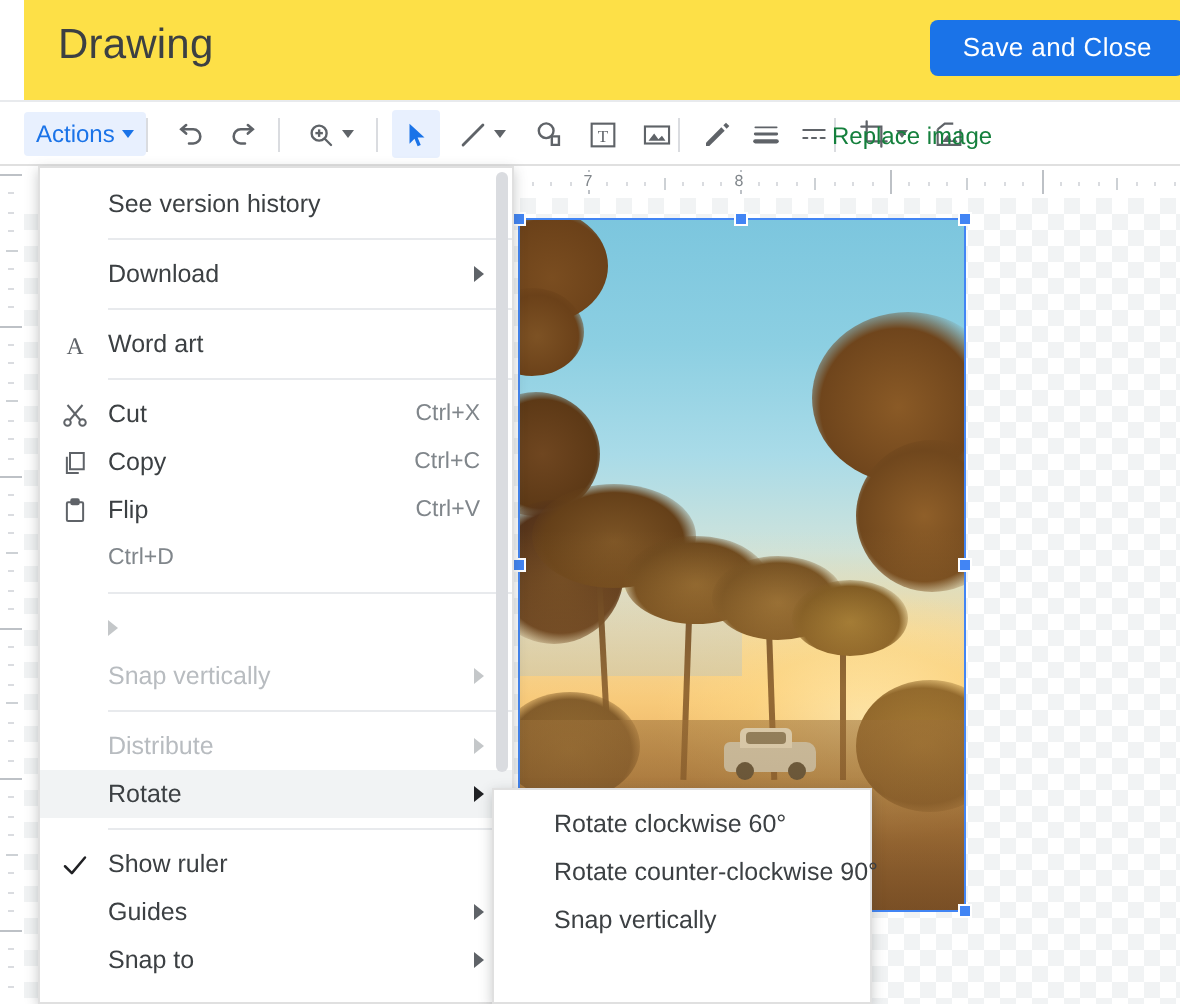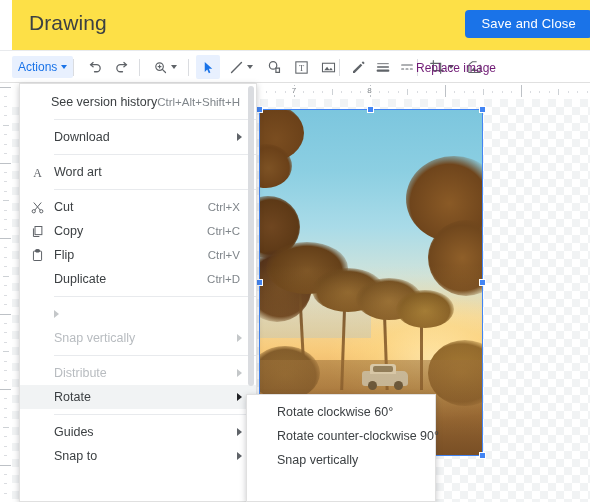--- a/index.html
+++ b/index.html
@@ -52,21 +52,21 @@
   .tb-sep {
     position: absolute; top: 8px; width: 1px; height: 17px; background: #dadce0;
   }
   .tb-btn { width: 24px; }
   .tb-btn.active { background: #e8f0fe; border-radius: 2px; }
   .caret { width: 0; height: 0; border-left: 3px solid transparent;
            border-right: 3px solid transparent; border-top: 4px solid #5f6368; }
   .caret.blue { border-top-color: #1a73e8; }
   #replace-image-label {
     position: absolute; left: 416px; top: 10px;
-    font-size: 12px; color: #701a75; cursor: pointer;
+    font-size: 12px; color: #15803d; cursor: pointer;
   }
 
   
   #hruler {
     position: absolute; left: 12px; top: 84px; width: 578px; height: 15px;
     background: #fff; overflow: hidden; font-size: 8px; color: #80868b;
   }
   #vruler {
     position: absolute; left: 0; top: 84px; width: 12px; height: 418px;
     background: #fff; overflow: hidden;
@@ -482,21 +482,20 @@
     <div class="handle h-bc"></div>
     <div class="handle h-br"></div>
   </div>
 </div>
 
 <div id="actions-menu">
   <div id="menu-items">
       <div class="mi">
         <span class="ico"></span>
         <span class="lbl">See version history</span>
-        <span class="acc">Ctrl+Alt+Shift+H</span>
       </div>
       <div class="msep"></div>
       <div class="mi">
         <span class="ico"></span>
         <span class="lbl">Download</span>
         <span class="arr"></span>
       </div>
       <div class="msep"></div>
       <div class="mi">
         <span class="ico">
@@ -534,21 +533,20 @@
           <svg xmlns="http://www.w3.org/2000/svg" width="15" height="15" viewBox="0 0 24 24" fill="none" stroke="#5f6368" stroke-width="1.6">
             <rect x="5.5" y="5" width="13" height="15" rx="1"></rect>
             <rect x="9" y="2.5" width="6" height="4" rx="1" fill="#5f6368"></rect>
           </svg>
         </span>
         <span class="lbl">Flip</span>
         <span class="acc">Ctrl+V</span>
       </div>
       <div class="mi">
         <span class="ico"></span>
-        <span class="lbl">Duplicate</span>
         <span class="acc">Ctrl+D</span>
       </div>
       <div class="msep"></div>
       <div class="mi disabled">
         <span class="ico"></span>
         <span class="arr"></span>
       </div>
       <div class="mi disabled">
         <span class="ico"></span>
         <span class="lbl">Snap vertically</span>
@@ -559,20 +557,28 @@
         <span class="ico"></span>
         <span class="lbl">Distribute</span>
         <span class="arr"></span>
       </div>
       <div class="mi hl">
         <span class="ico"></span>
         <span class="lbl">Rotate</span>
         <span class="arr"></span>
       </div>
       <div class="msep"></div>
+      <div class="mi">
+        <span class="ico">
+          <svg xmlns="http://www.w3.org/2000/svg" width="15" height="15" viewBox="0 0 24 24" fill="none" stroke="#202124" stroke-width="2" stroke-linecap="round" stroke-linejoin="round">
+            <polyline points="4,13 9.5,18.5 20,6"></polyline>
+          </svg>
+        </span>
+        <span class="lbl">Show ruler</span>
+      </div>
       <div class="mi">
         <span class="ico"></span>
         <span class="lbl">Guides</span>
         <span class="arr"></span>
       </div>
       <div class="mi">
         <span class="ico"></span>
         <span class="lbl">Snap to</span>
         <span class="arr"></span>
       </div>

